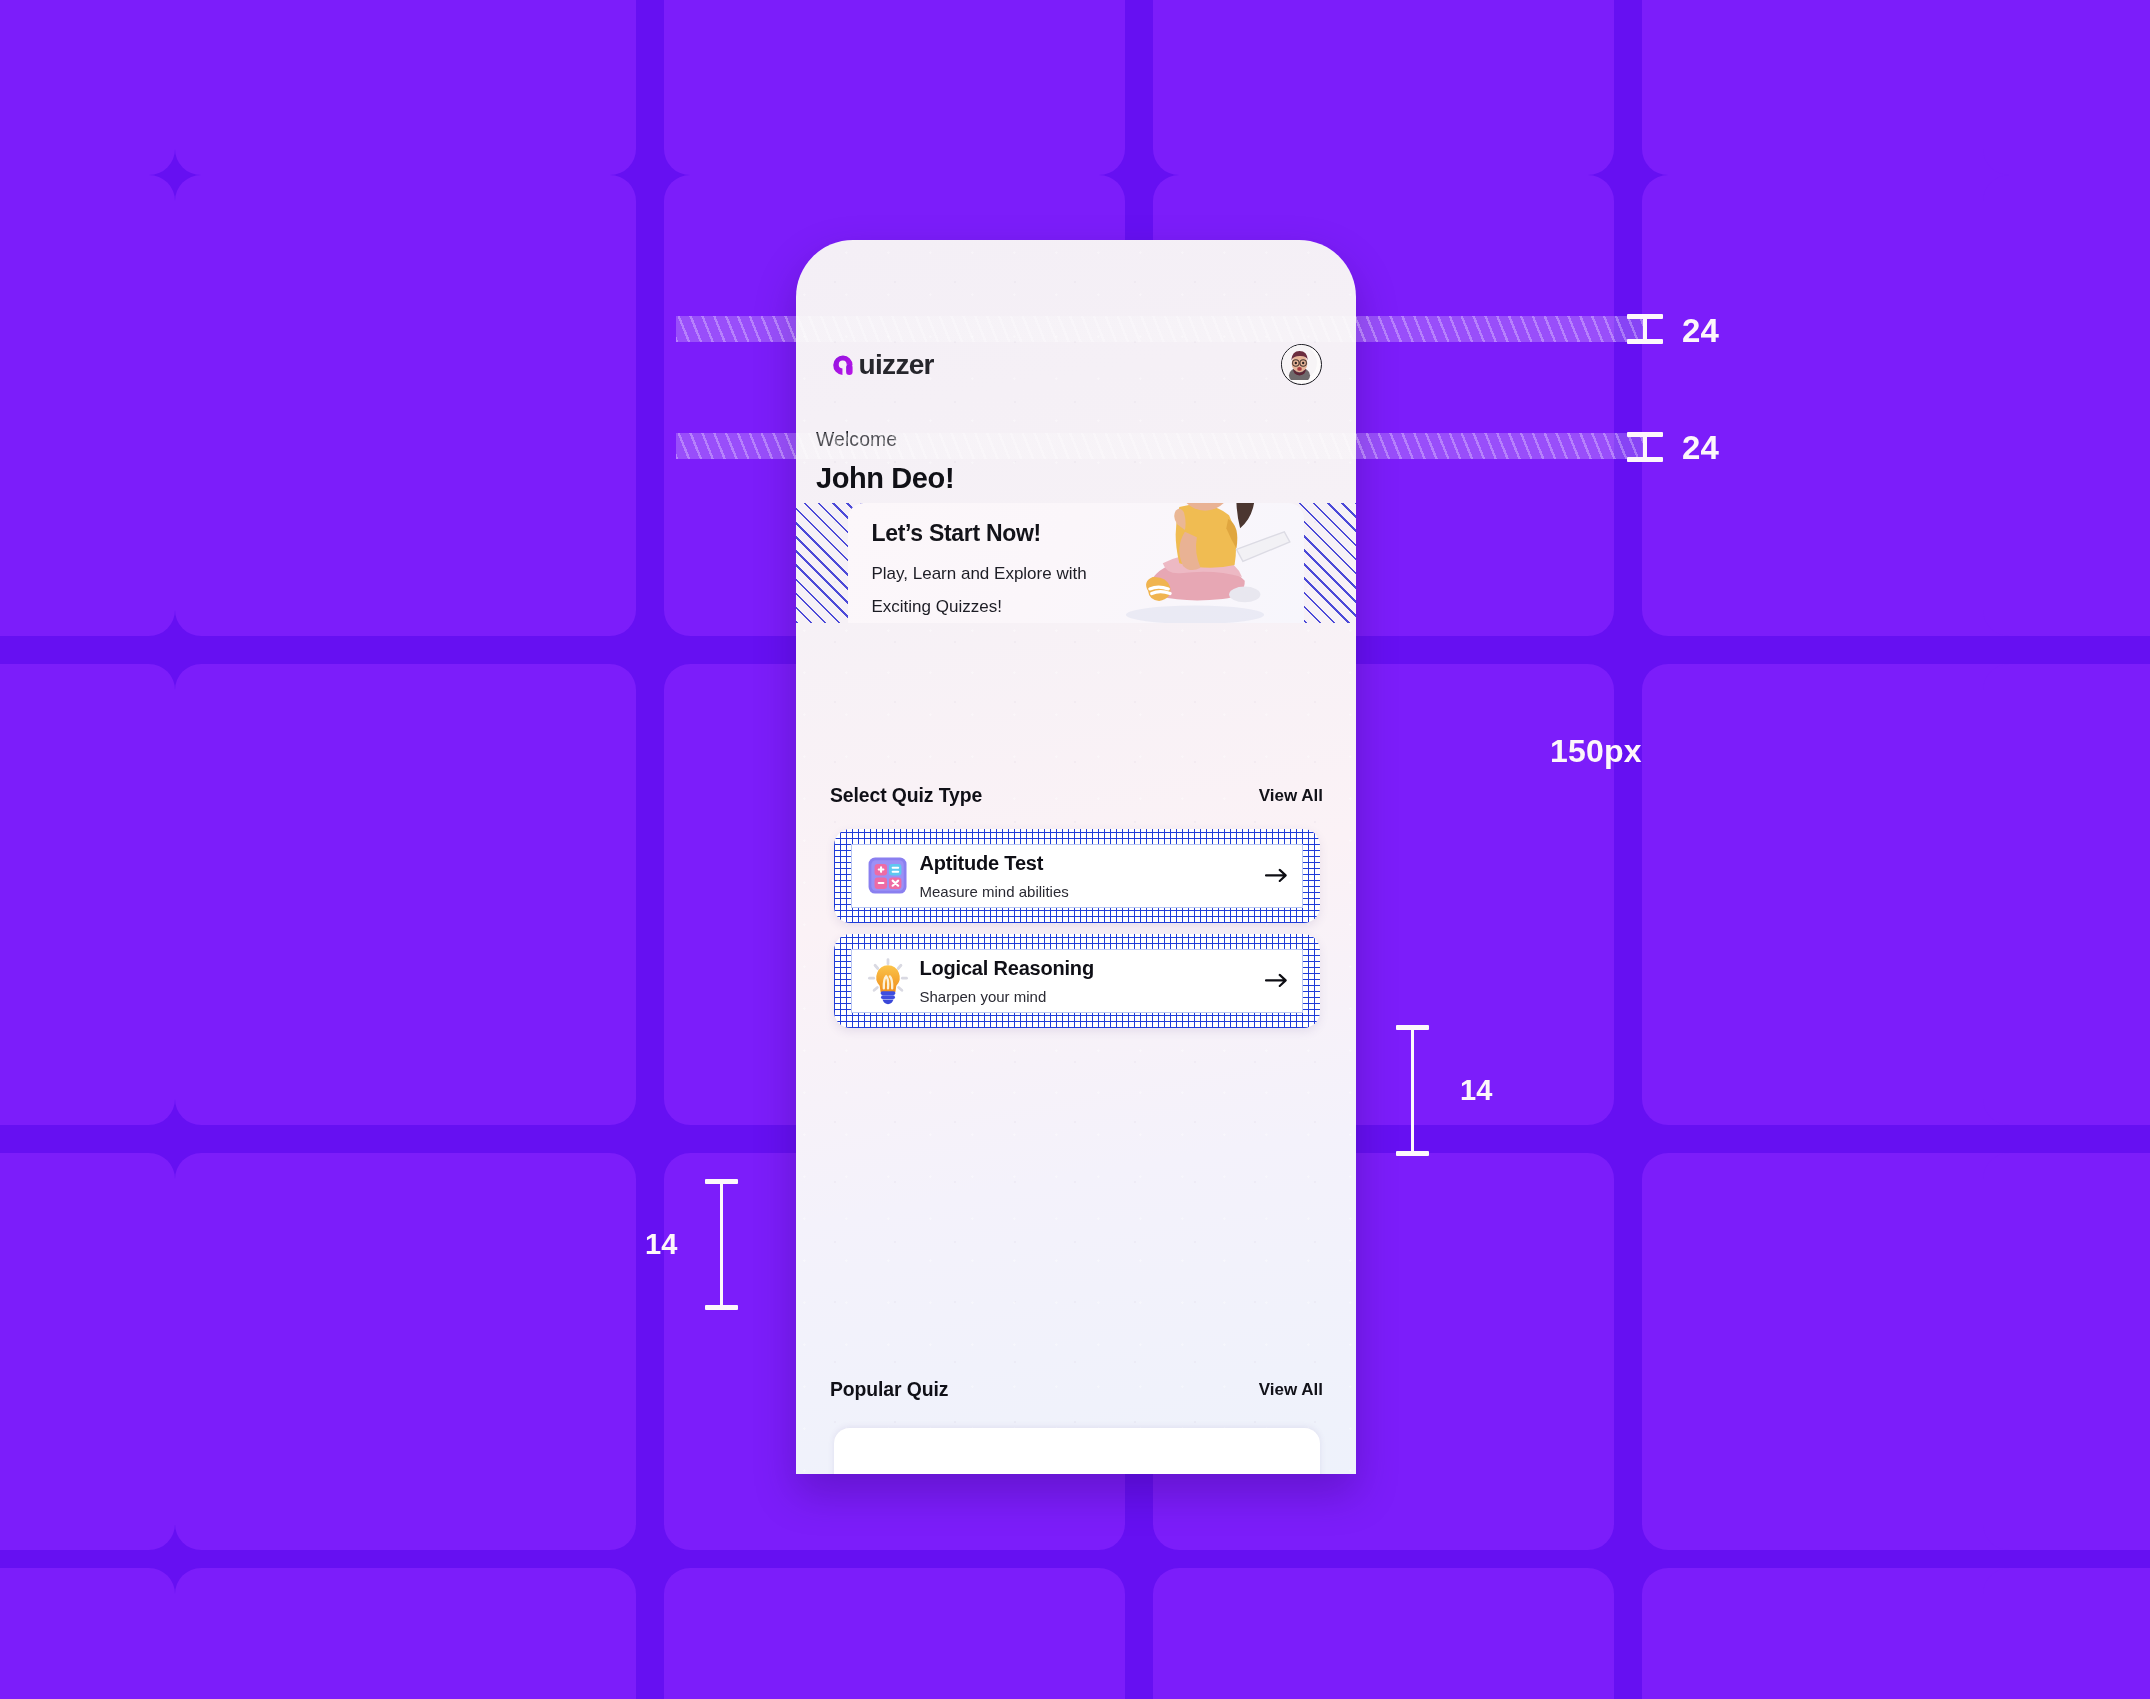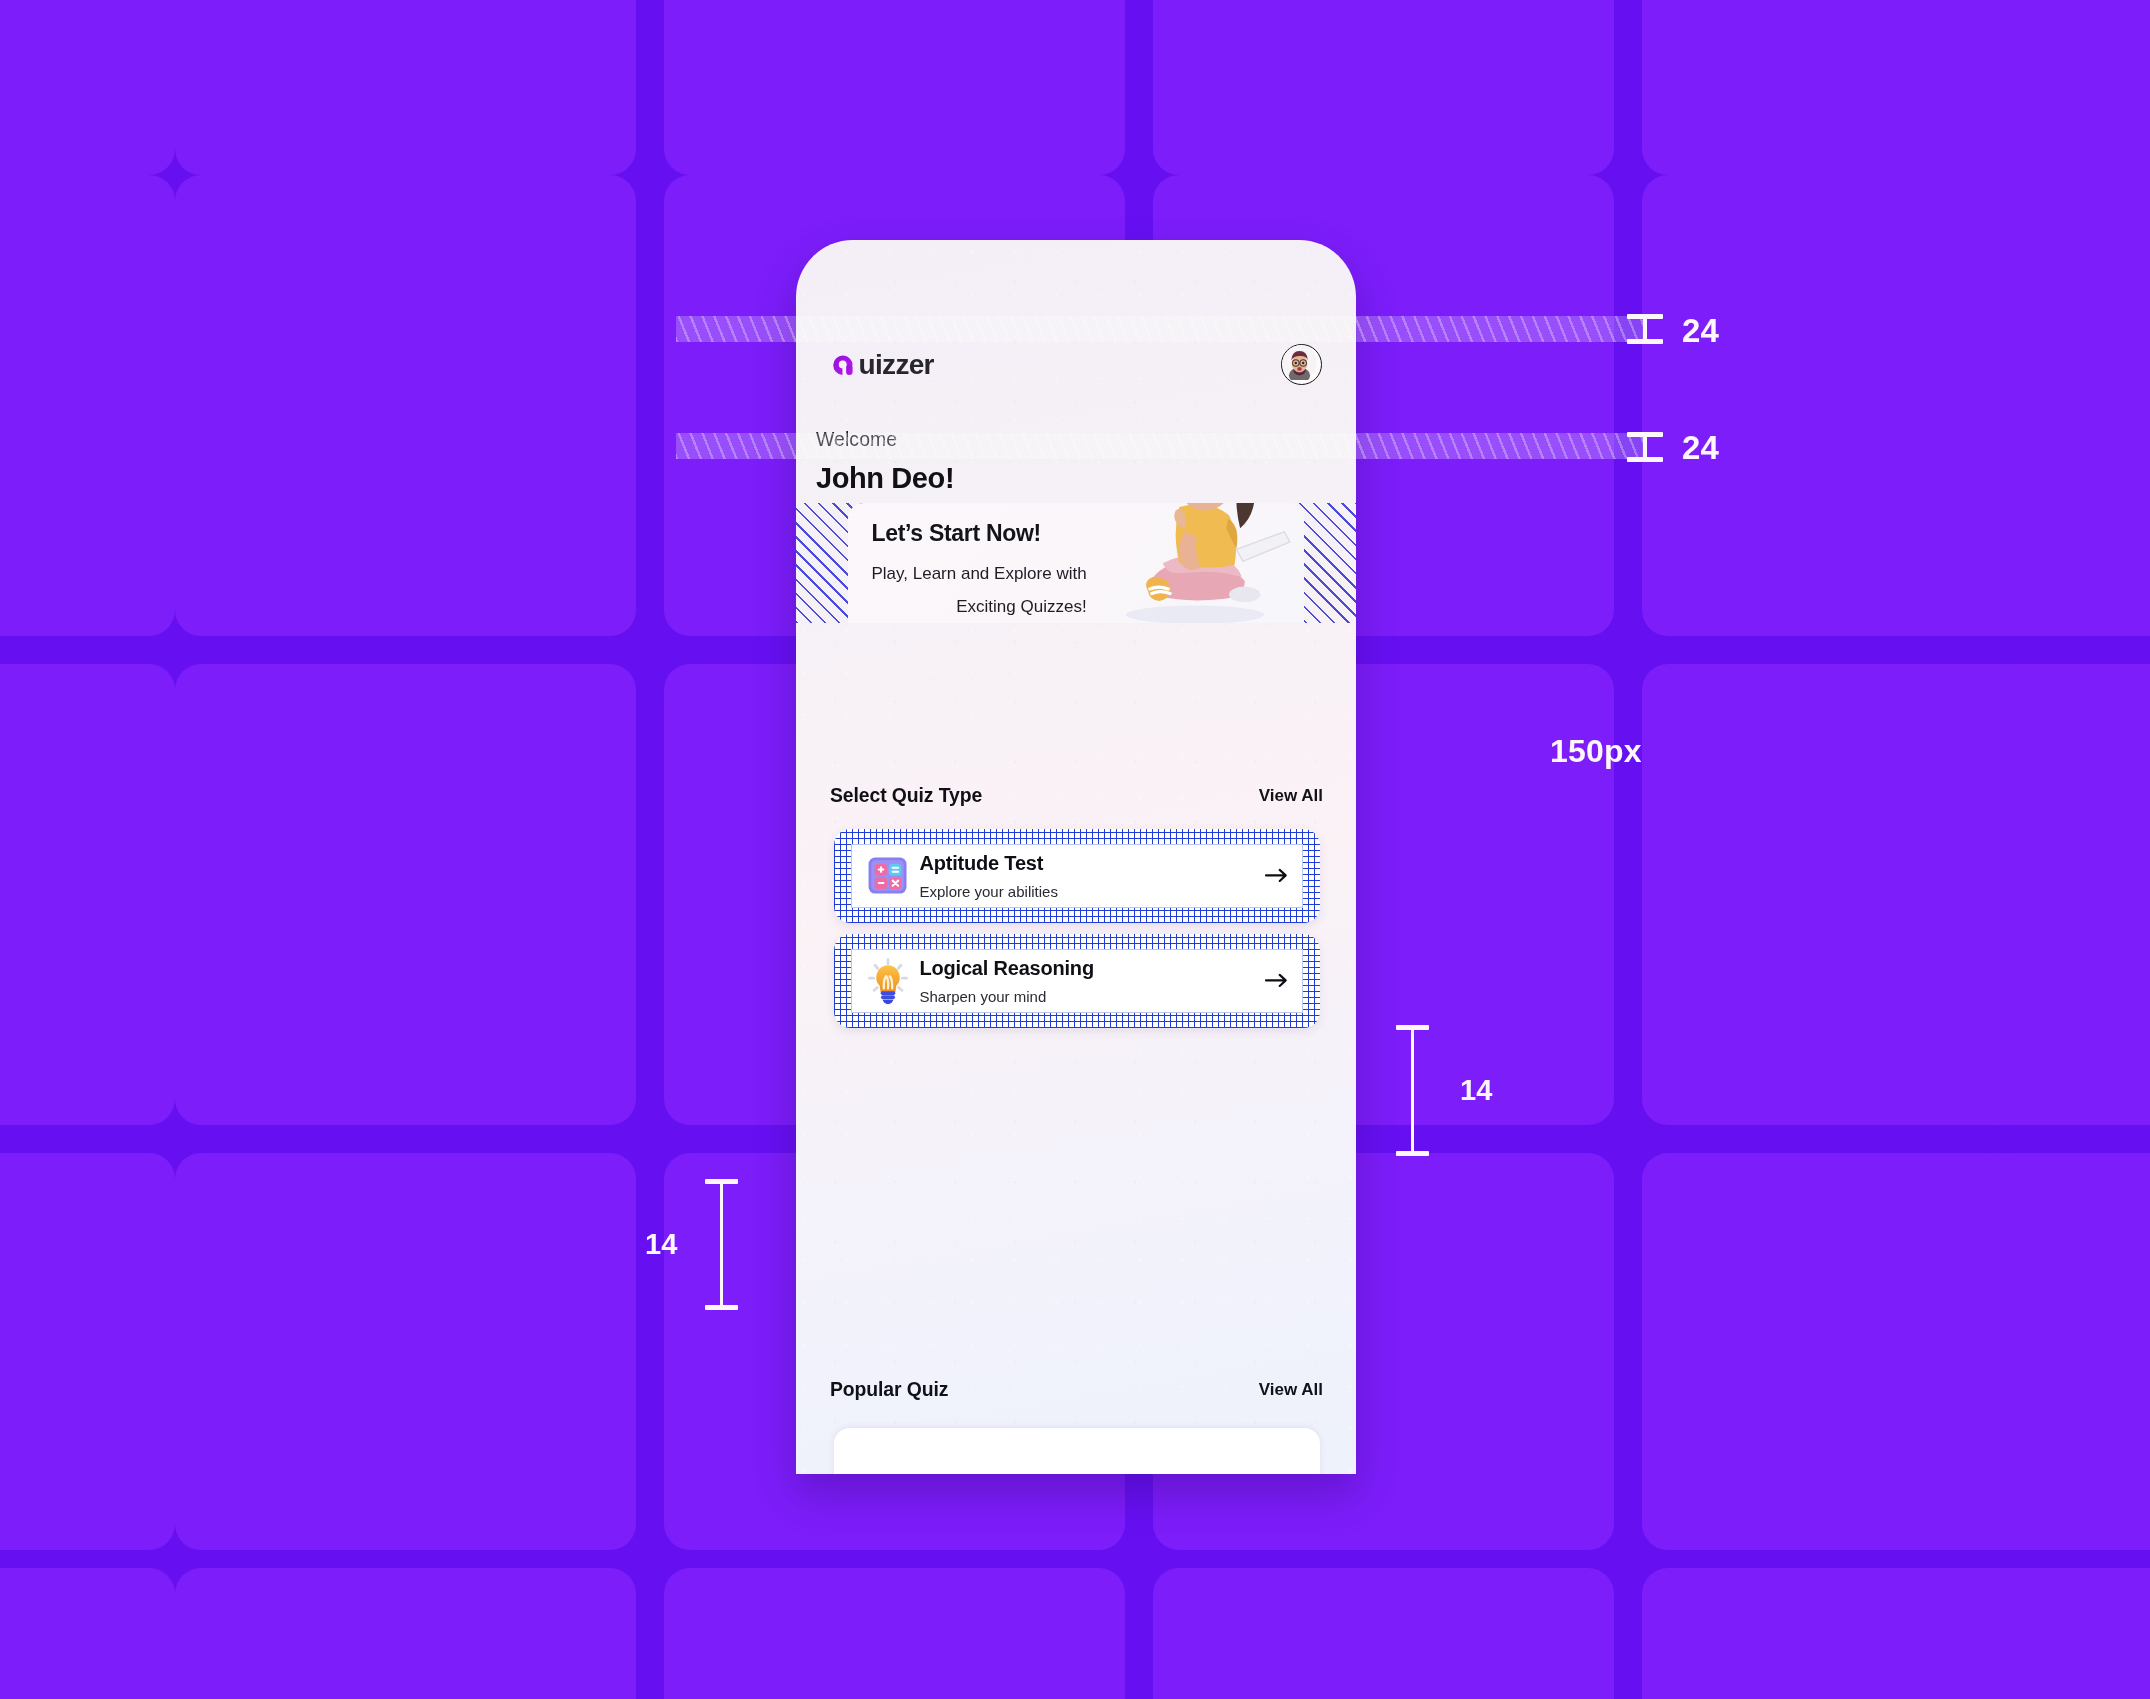--- a/index.html
+++ b/index.html
@@ -50,21 +50,21 @@
   .logo-text{font-size:28px;font-weight:800;color:#26262c;letter-spacing:-0.7px;margin-left:-1.8px;}
   .avatar{width:39px;height:39px;border-radius:50%;border:1.8px solid #15151c;overflow:hidden;position:relative;
     background:#fdfbfb;}
 
   
   .welcome-wrap{position:absolute;left:20px;top:188px;}
   .welcome-sm{font-size:19.4px;color:#1d1d24;font-weight:400;letter-spacing:0.1px;}
   .welcome-name{font-size:29px;color:#101016;font-weight:800;letter-spacing:-0.4px;margin-top:11px;}
 
   
-  .hero{position:absolute;left:0;top:263px;width:100%;height:120px;text-align:right;}
+  .hero{position:absolute;left:0;top:263px;width:100%;height:120px;}
   .hero-stripes{position:absolute;inset:0;
     background:repeating-linear-gradient(45deg,#4c4ad8 0 1.8px,rgba(255,255,255,0) 1.8px 10px);}
   .hero-card{position:absolute;left:52px;top:0;width:456px;height:100%;
     background:linear-gradient(120deg,#fcf7fa 0%,#fbf6fa 45%,#f7f6fc 100%);
     border-radius:15.7px 15.7px 0 0;overflow:hidden;}
   .hero-h{position:absolute;left:23.5px;top:16.6px;font-size:23px;font-weight:800;color:#131319;letter-spacing:-0.3px;}
   .hero-p{position:absolute;left:23.5px;top:55px;font-size:17px;color:#1d1d25;line-height:1.92;}
   .illus{position:absolute;right:12px;bottom:0;width:194px;height:198px;}
 
   
@@ -248,21 +248,21 @@
           <rect x="25" y="57" width="27" height="25" rx="7" fill="#ee6ba4"></rect>
           <rect x="56" y="57" width="27" height="25" rx="7" fill="#ee6ba4"></rect>
           <path d="M34 40 H44 M39 35 V45" stroke="#fff" stroke-width="4.6" stroke-linecap="round"></path>
           <path d="M64 36 H76 M64 45 H76" stroke="#fff" stroke-width="4.4" stroke-linecap="round"></path>
           <path d="M34 69 H44" stroke="#fff" stroke-width="4.6" stroke-linecap="round"></path>
           <path d="M64 64 L76 75 M76 64 L64 75" stroke="#fff" stroke-width="4.6" stroke-linecap="round"></path>
         </svg>
       </span>
       <span class="q-text">
         <span class="q-title" style="display:block;">Aptitude Test</span>
-        <span class="q-sub" style="display:block;">Explore your abilities</span>
+        <span class="q-sub" style="display:block;">Measure mind abilities</span>
       </span>
       <span class="q-arrow">
         <svg width="23" height="14.8" viewBox="0 0 50 32">
             <path d="M2 16 H44 M32 4 L45 16 L32 28" stroke="#0e0e14" stroke-width="4.6" fill="none" stroke-linecap="round" stroke-linejoin="round"></path>
           </svg>
       </span>
     </div>
   </div>
 
   <div class="qcard" style="top:694px;">

